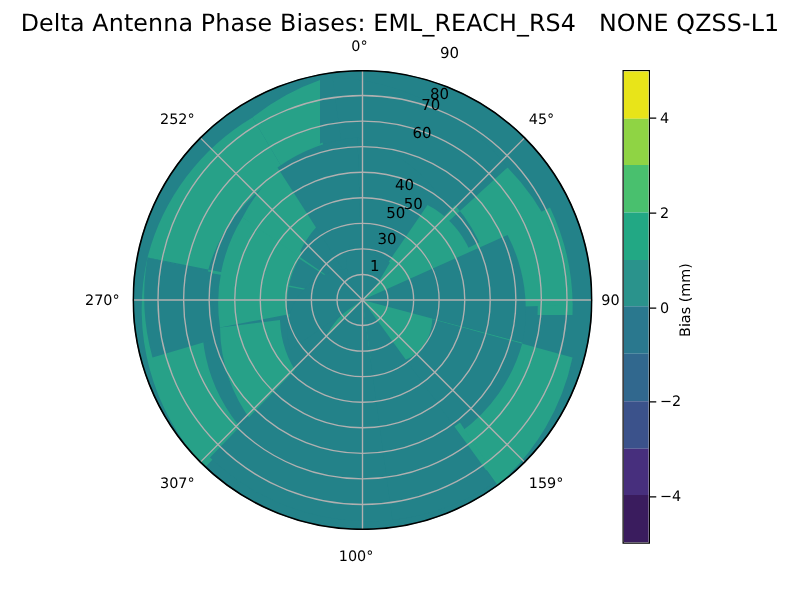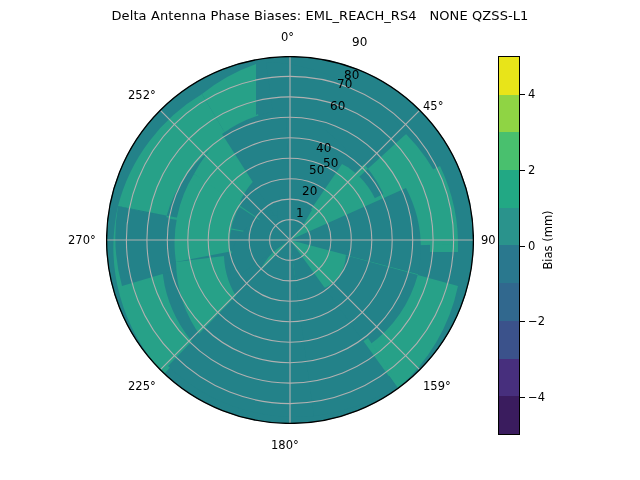--- a/index.html
+++ b/index.html
@@ -20,21 +20,21 @@
     left: 0; top: 0;
     width: 640px;
     height: 480px;
   }
   #chart-title {
     position: absolute;
     left: 0;
     top: 8px;
     width: 640px;
     text-align: center;
-    font-size: 13px;
+    font-size: 19px;
     color: #000000;
     white-space: pre;
     letter-spacing: 0.1px;
   }
   #polar-axes {
     position: absolute;
     left: 106px;
     top: 56px;
     width: 368px;
     height: 368px;
@@ -244,36 +244,36 @@
         <line x1="184" y1="0" x2="184" y2="368"></line>
         <line x1="0" y1="184" x2="368" y2="184"></line>
         <line x1="53.9" y1="53.9" x2="314.1" y2="314.1"></line>
         <line x1="314.1" y1="53.9" x2="53.9" y2="314.1"></line>
       </g>
 
       <circle cx="184" cy="184" r="183.4" fill="none" stroke="#000000" stroke-width="1.3"></circle>
     </svg>
 
     <span class="radial-label" style="left:190px; top:150px;">1</span>
-    <span class="radial-label" style="left:196px; top:128px;">20</span>
+    <span class="radial-label" style="left:196px; top:128px;">30</span>
     <span class="radial-label" style="left:203px; top:107px;">50</span>
     <span class="radial-label" style="left:210px; top:85px;">40</span>
     <span class="radial-label" style="left:217px; top:64px;margin-top:36px;">50</span>
     <span class="radial-label" style="left:224px; top:43px;">60</span>
     <span class="radial-label" style="left:231px; top:21px;">70</span>
     <span class="radial-label" style="left:238px; top:0px;margin-top:12px;">80</span>
     <span class="radial-label" style="left:246px; top:-21px;">90</span>
   </div>
 
   <span class="angle-label" style="left:281px; top:30px;">0°</span>
-  <span class="angle-label" style="left:423px; top:99px;">45°</span>
+  <span class="angle-label" style="left:423px; top:88px;">45°</span>
   <span class="edge-label-right" style="left:481px; top:233px;">90</span>
   <span class="angle-label" style="left:423px; top:379px;">159°</span>
-  <span class="angle-label" style="left:271px; top:438px;">180°</span>
-  <span class="angle-label" style="left:128px; top:379px;">225°</span>
+  <span class="angle-label" style="left:271px; top:438px;">100°</span>
+  <span class="angle-label" style="left:128px; top:379px;">307°</span>
   <span class="angle-label" style="left:68px;  top:233px;">270°</span>
   <span class="angle-label" style="left:128px; top:88px;">252°</span>
 
   <div id="colorbar-wrap">
     <div id="colorbar">
         <div class="cb-band" style="background: rgb(232, 228, 25); height: 10%;"></div>
         <div class="cb-band" style="background: rgb(143, 212, 68); height: 10%;"></div>
         <div class="cb-band" style="background: rgb(73, 192, 110); height: 10%;"></div>
         <div class="cb-band" style="background: rgb(34, 168, 132); height: 10%;"></div>
         <div class="cb-band" style="background: rgb(42, 147, 140); height: 10%;"></div>

